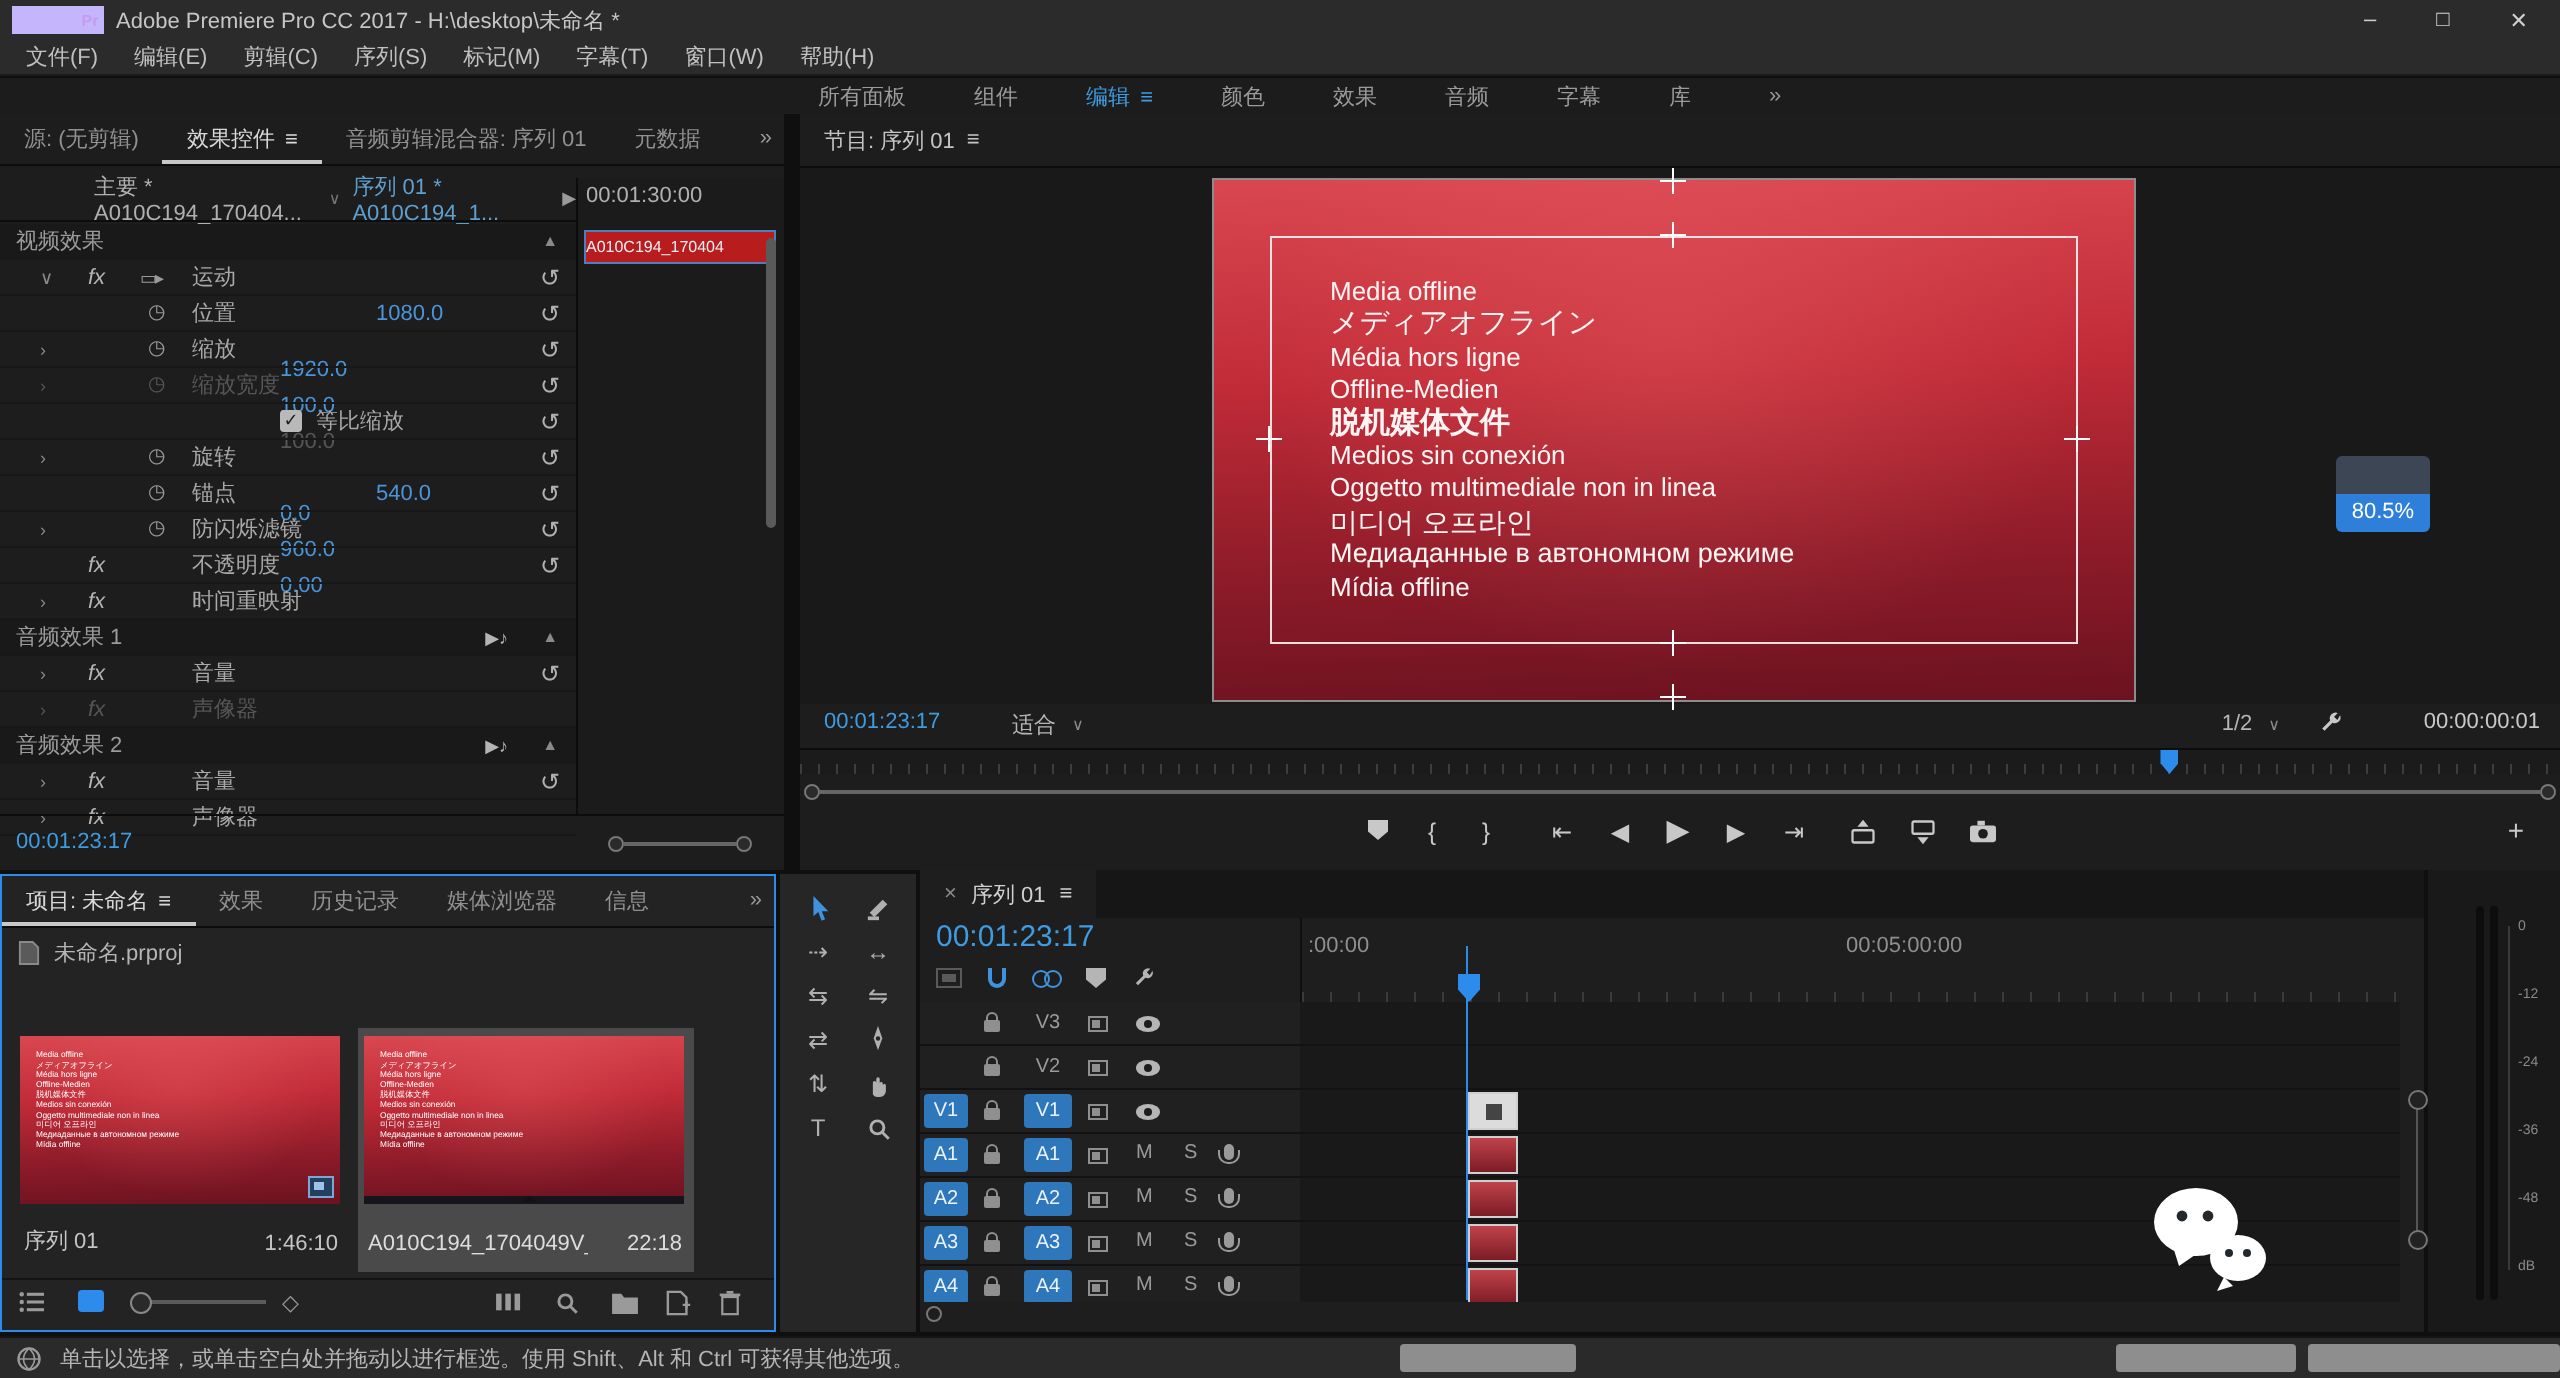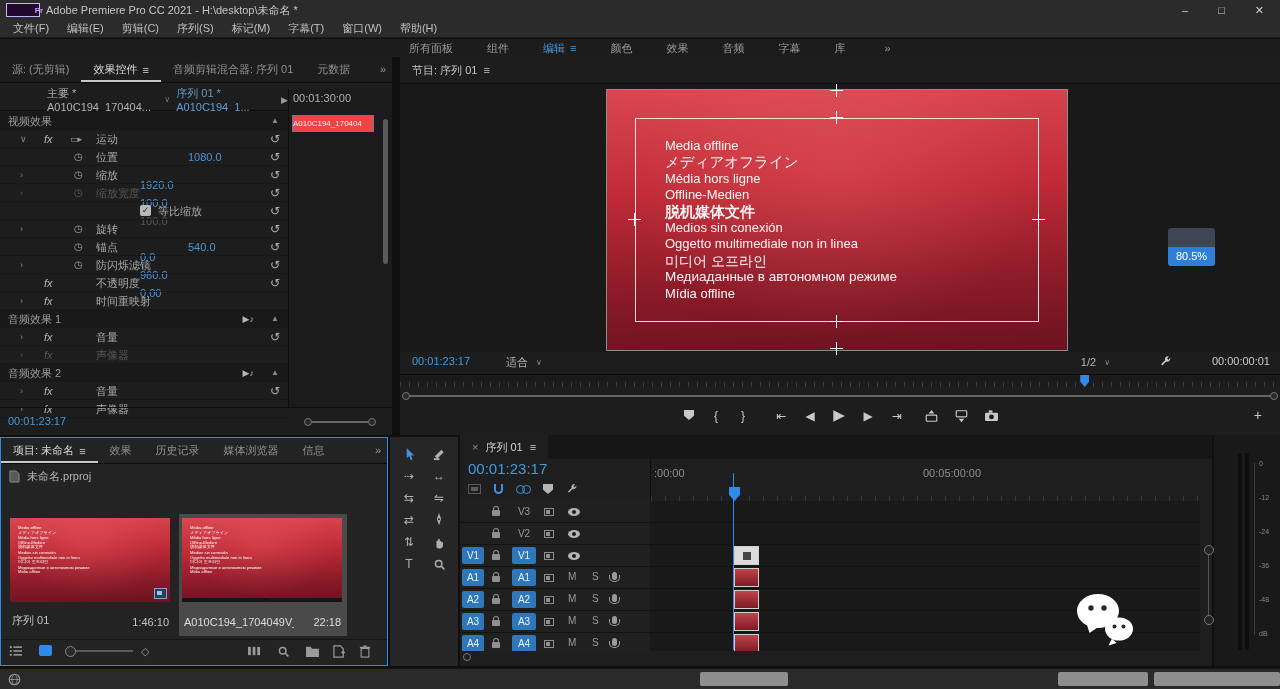--- a/index.html
+++ b/index.html
@@ -2,21 +2,21 @@
 <html><head>
 <meta charset="utf-8">
 <style>
 * { box-sizing: border-box; margin: 0; padding: 0; }
 body { background:#000; }
 .app{position:relative;width:1280px;height:689px;background:#0f0f0f;overflow:hidden;
   font-family:"Liberation Sans","DejaVu Sans",sans-serif;font-size:11px;color:#a8a8a8;}
 
 
 .titlebar{position:absolute;top:0;left:0;right:0;height:20px;background:#2b2b2b;display:flex;align-items:center;padding:0 6px;color:#c6c6c6;}
-.pr-badge{width:14px;height:14px;background:#22082f;color:#c79bf0;border:1px solid #c4b5fd;font-size:8px;font-weight:bold;display:flex;align-items:center;justify-content:center;margin-right:6px;padding-left:32px;}
+.pr-badge{width:14px;height:14px;background:#22082f;color:#c79bf0;border:7px solid #c4b5fd;font-size:8px;font-weight:bold;display:flex;align-items:center;justify-content:center;margin-right:6px;padding-left:32px;}
 .win-btns{margin-left:auto;display:flex;gap:30px;padding-right:10px;color:#d0d0d0;font-size:11px;}
 .menubar{position:absolute;top:20px;left:0;right:0;height:18px;background:#2b2b2b;display:flex;align-items:center;padding-left:4px;color:#c0c0c0;border-bottom:1px solid #1a1a1a;}
 .menubar span{padding:0 9px;}
 .wsbar{position:absolute;top:39px;left:0;right:0;height:18px;background:#1c1c1c;display:flex;align-items:center;padding-left:392px;color:#9a9a9a;}
 .ws-item{padding:0 17px;}
 .ws-item.active{color:#3f9be0;}
 .ws-menu{color:#3f9be0;padding-left:2px;}
 .ws-ovf{margin-left:22px;color:#9a9a9a;}
 
 
@@ -43,21 +43,21 @@
 .erow .rst{position:absolute;right:8px;color:#b0b0b0;font-size:12px;}
 .erow.sec{background:#191919;}
 .erow.sec .lab{left:8px;color:#9b9b9b;}
 .erow.sec .coll{position:absolute;right:9px;color:#8a8a8a;font-size:8px;}
 .erow.sec .anote{position:absolute;right:34px;color:#b5b5b5;font-size:9px;}
 .erow.dis .lab,.erow.dis .v1,.erow.dis .chev,.erow.dis .sw,.erow.dis .fx{color:#565656;}
 .ckbox{position:absolute;left:140px;top:3px;width:11px;height:11px;background:#b9b9b9;border-radius:2px;color:#1d1d1d;font-size:9px;line-height:11px;text-align:center;font-weight:bold;}
 .ck-lab{position:absolute;left:158px;color:#a8a8a8;}
 .ec-mini{position:absolute;top:32px;bottom:28px;left:288px;right:0;background:#1b1b1b;border-left:1px solid #0c0c0c;}
 .ec-mini .mtc{position:absolute;top:3px;left:4px;color:#b0b0b0;}
-.mini-clip{position:absolute;top:26px;left:3px;width:82px;height:17px;background:#ef4444;border:1px solid #4b7fbd;color:#e8f0fa;font-size:8px;line-height:15px;overflow:hidden;white-space:nowrap;}
+.mini-clip{position:absolute;top:26px;left:3px;width:96px;height:17px;background:#b91c1c;border:1px solid #4b7fbd;color:#e8f0fa;font-size:8px;line-height:15px;overflow:hidden;white-space:nowrap;}
 .vscroll{position:absolute;right:4px;top:30px;width:5px;height:145px;background:#5a5a5a;border-radius:3px;}
 .ec-foot{position:absolute;bottom:0;left:0;right:0;height:28px;border-top:1px solid #0c0c0c;}
 .ec-foot .tc{position:absolute;left:8px;top:7px;}
 .hscroll{position:absolute;height:2px;background:#666;}
 .hscroll i{position:absolute;top:-3px;width:8px;height:8px;border:1px solid #777;border-radius:50%;background:#2a2a2a;}
 .hscroll i.r{right:-8px;} .hscroll i.l{left:-8px;}
 .ec-hs{right:24px;top:13px;width:56px;}
 
 
 .pm{left:400px;top:57px;width:880px;height:378px;}
@@ -186,21 +186,21 @@
 .wm-text{color:#fff;font-size:40px;font-weight:bold;letter-spacing:2px;text-shadow:0 1px 3px rgba(0,0,0,.5);}
 svg{display:block;}
 </style>
 </head>
 <body>
 
 <div class="app">
 
   <div class="titlebar">
     <span class="pr-badge">Pr</span>
-    <span>Adobe Premiere Pro CC 2021 - H:\desktop\未命名 *</span>
+    <span>Adobe Premiere Pro CC 2017 - H:\desktop\未命名 *</span>
     <span class="win-btns">
       <span>–</span>
       <span>□</span>
       <span>✕</span>
     </span>
   </div>
 
   <div class="menubar">
     <span>文件(F)</span>
     <span>编辑(E)</span>
@@ -392,21 +392,21 @@
     <div class="zoomtip">
       <div class="t"></div>
       <div class="b">80.5%</div>
     </div>
     <div class="pm-ctrl">
       <span class="tc">00:01:23:17</span>
       <span class="dd" style="left:100px">
           <span>适合</span>
           <span class="ar">∨</span>
         </span>
-      <span class="dd" style="right:164px">
+      <span class="dd" style="right:134px">
           <span>1/2</span>
           <span class="ar">∨</span>
         </span>
       <span class="pm-wrench">
         <svg width="13" height="13" viewBox="0 0 16 16">
             <path d="M13.6 3.2a3.6 3.6 0 0 1-4.7 4.7L4 12.8 2.6 11.4l4.9-4.9a3.6 3.6 0 0 1 4.7-4.7L9.9 4.1l2 2z" fill="#c8c8c8"></path>
           </svg>
       </span>
       <span class="pm-dur">00:00:00:01</span>
     </div>
@@ -722,20 +722,21 @@
       <span style="top:133px">-48</span>
       <span style="top:167px">dB</span>
     </div>
   </div>
 
   <div class="status">
     <svg width="13" height="13" viewBox="0 0 16 16">
         <circle cx="8" cy="8" r="6.5" fill="none" stroke="#9a9a9a" stroke-width="1.4"></circle>
         <path d="M1.5 8h13M8 1.5c-4.5 4-4.5 9 0 13 4.5-4 4.5-9 0-13z" fill="none" stroke="#9a9a9a" stroke-width="1"></path>
       </svg>
+    <span>单击以选择，或单击空白处并拖动以进行框选。使用 Shift、Alt 和 Ctrl 可获得其他选项。</span>
   </div>
   <span class="tbx" style="left:700px;width:88px"></span>
   <span class="tbx" style="left:1058px;width:90px"></span>
   <span class="tbx" style="left:1154px;width:126px"></span>
 
   <div class="wm">
     <svg width="62" height="56" viewBox="0 0 62 56">
       <ellipse cx="24" cy="19" rx="21" ry="17" fill="#fff"></ellipse>
       <path d="M13 33l2.5 8 8-5.5z" fill="#fff"></path>
       <circle cx="17" cy="16" r="2.7" fill="#23282d"></circle>

